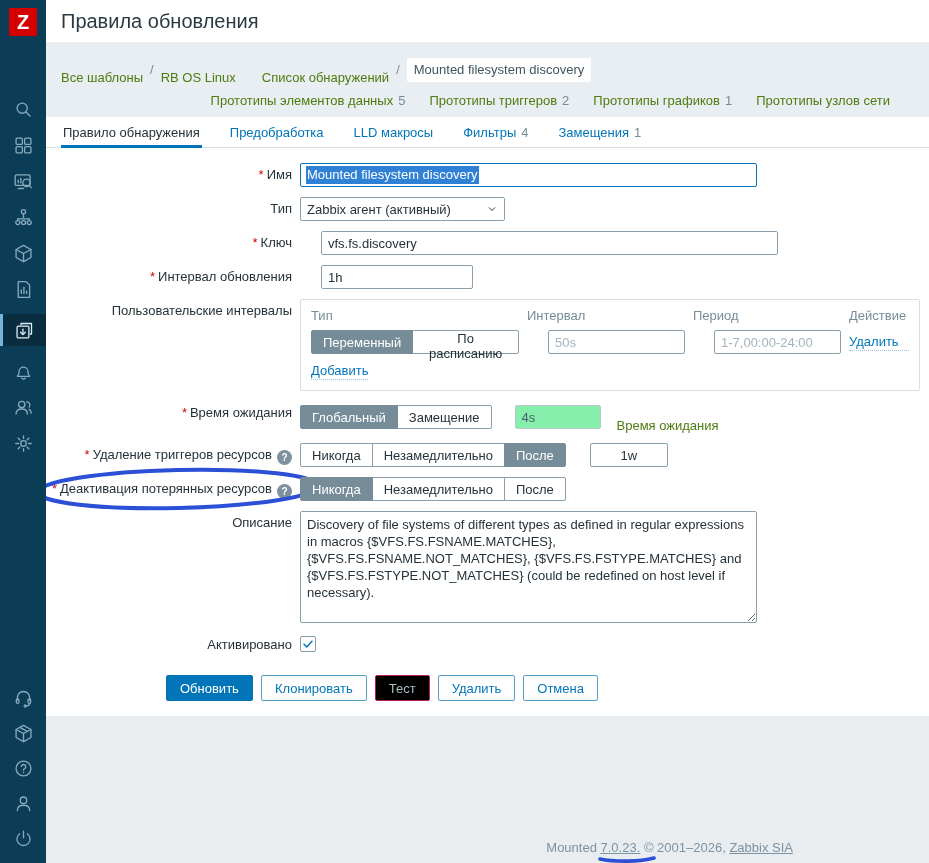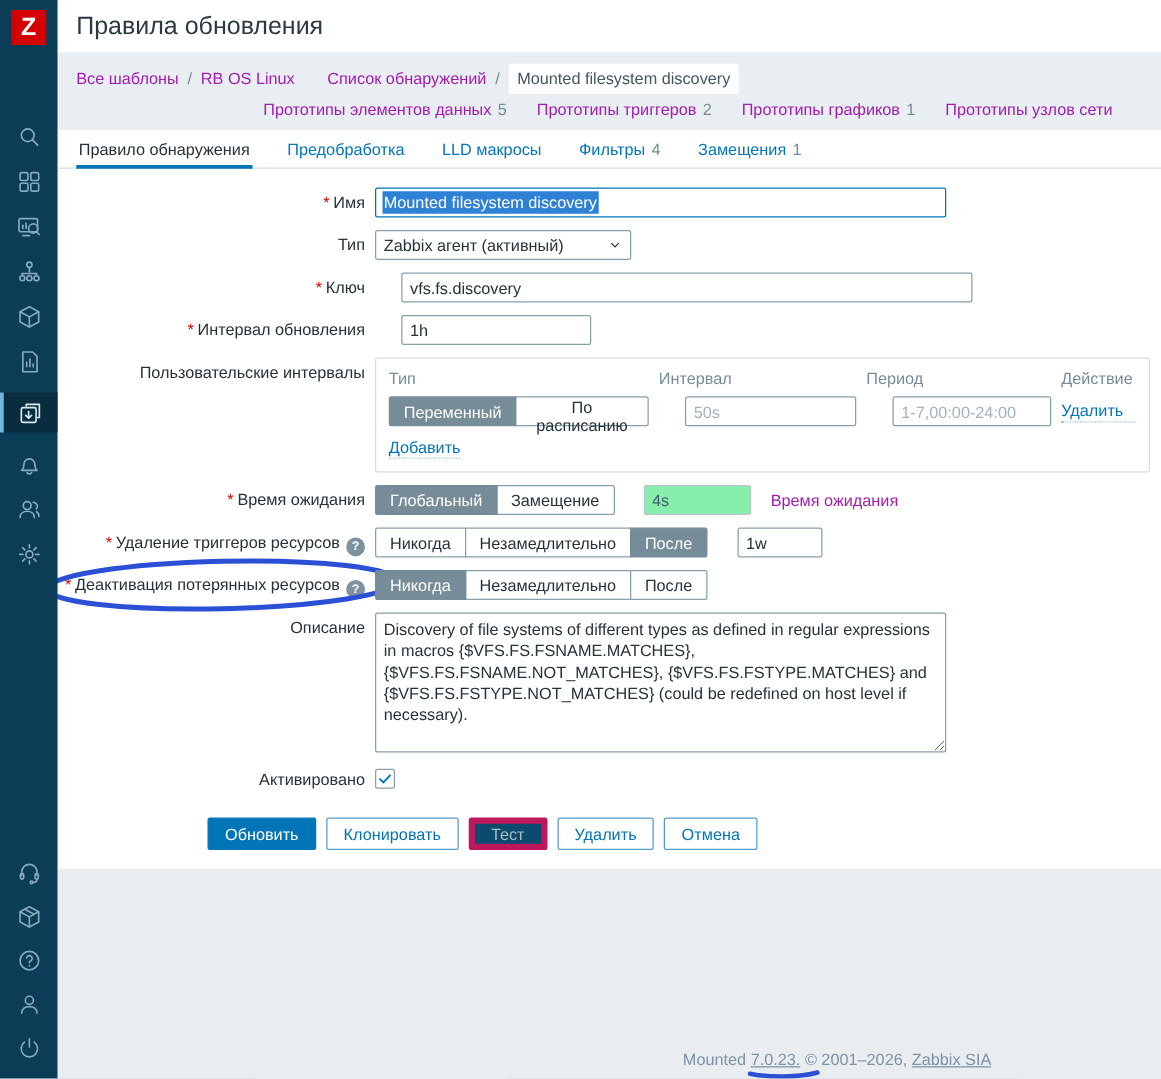--- a/index.html
+++ b/index.html
@@ -21,21 +21,21 @@
   .bgroup { display:flex; flex-direction:column; gap:13px; align-items:center; }
 
   
   .main { position:absolute; left:46px; top:0; right:0; bottom:0; }
   .titlebar { height:42px; background:#fff; display:flex; align-items:center; padding-left:15px; }
   .titlebar h1 { font-size:20px; font-weight:400; color:#2b3a42; }
 
   .crumbs { background:#e9eef3; padding:9px 15px 7px 15px; }
   .crumb-row { display:flex; align-items:center; font-size:13px; line-height:20px; flex-wrap:wrap; }
   .crumb-row.sub { margin-top:4px; line-height:18px;justify-content:flex-end; }
-  a.lnk { color:#a21caf; text-decoration:none; cursor:pointer; }
+  a.lnk { color:#4d7c0f; text-decoration:none; cursor:pointer;margin-top:17px; }
   .sep { color:#768d99; margin:0 7px; }
   .biggap { width:26px; }
   .chip { background:#fff; color:#405660; padding:2px 7px; border-radius:2px; }
   .cnt { color:#768d99; margin-left:5px; }
   .subgrp { margin-right:24px; }
 
   .content { background:#fff; padding-bottom:15px; }
   .tabsbar { display:flex; gap:26px; padding:0 0 0 15px; border-bottom:1px solid #d4dde2; height:31px; align-items:flex-end; font-size:13px; }
   .tab { padding:0 2px 7px 2px; color:#0275b8; cursor:pointer; white-space:nowrap; }
   .tab.active { color:#26323a; border-bottom:3px solid #0275b8; margin-bottom:-1px; padding-bottom:5px; }
@@ -79,21 +79,21 @@
                   font-family:"Liberation Sans",sans-serif; font-size:13px; color:#26323a; line-height:17px; resize:vertical; }
 
   .checkbox { width:16px; height:16px; border:1px solid #87a0ac; border-radius:2px; background:#fff;
               display:inline-flex; align-items:center; justify-content:center; margin-top:3px; cursor:pointer; }
   .checkbox svg { width:12px; height:12px; stroke:#0275b8; stroke-width:3; fill:none; stroke-linecap:round; }
 
   .btnrow { margin-left:120px; display:flex; gap:8px; margin-top:18px; }
   .btn { height:26px; padding:0 13px; border-radius:2px; font-size:13px; font-family:"Liberation Sans",sans-serif; cursor:pointer; }
   .btn.primary { background:#0275b8; border:1px solid #0275b8; color:#fff; }
   .btn.outline { background:#fff; border:1px solid #569dc6; color:#0275b8; }
-  .btn.disabled { background:#0c4a6e; border:5px solid #be185d; color:#a8bcc4; cursor:default; }
+  .btn.disabled { background:#000000; border:1px solid #be185d; color:#a8bcc4; cursor:default; }
 
   .footer { position:absolute; bottom:8px; right:136px; font-size:13px; color:#7a93a5; }
   .flink { color:#7a93a5; text-decoration:underline; cursor:pointer; position:relative; display:inline-block; }
 
   
   .anno-circle { position:absolute; left:-14px; top:-11px; width:292px; height:46px; pointer-events:none; overflow:visible; }
   .anno-underline { position:absolute; left:-3px; bottom:-9px; width:58px; height:9px; pointer-events:none; overflow:visible; }
 </style>
 </head>
 <body>
@@ -330,21 +330,21 @@
         </div>
 
         <div class="frow">
           <div class="flabel"><span class="req">*</span><span>Удаление триггеров ресурсов</span><span class="helpq">?</span></div>
           <div class="ffield" style="align-items:center; gap:3px;">
             <div class="seg">
               <button class="segbtn">Никогда</button>
               <button class="segbtn">Незамедлительно</button>
               <button class="segbtn on">После</button>
             </div>
-            <input class="tin" style="width: 68px;" value="1w">
+            <input class="tin" style="width: 78px; text-align: center;" value="1w">
           </div>
         </div>
 
         <div class="frow">
           <div class="flabel">
             <span class="req">*</span><span>Деактивация потерянных ресурсов</span><span class="helpq">?</span>
             <svg class="anno-circle" viewBox="0 0 292 46">
               <ellipse cx="146" cy="23" rx="140" ry="19" fill="none" stroke="#2b50d6" stroke-width="4" transform="rotate(-1.3 146 23)" stroke-linecap="round"></ellipse>
             </svg>
           </div>

